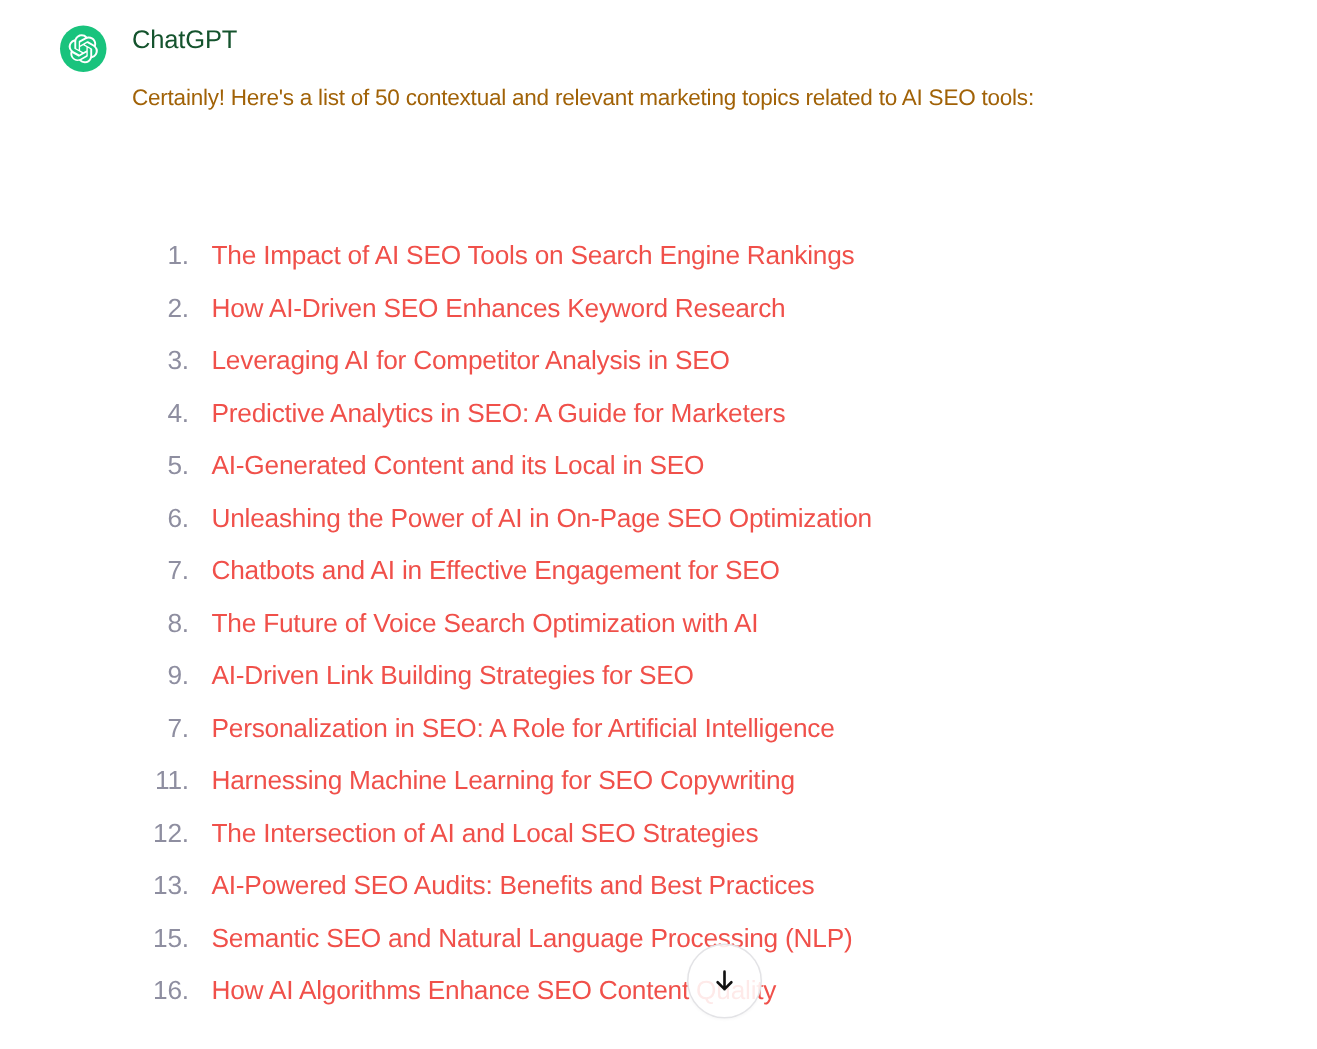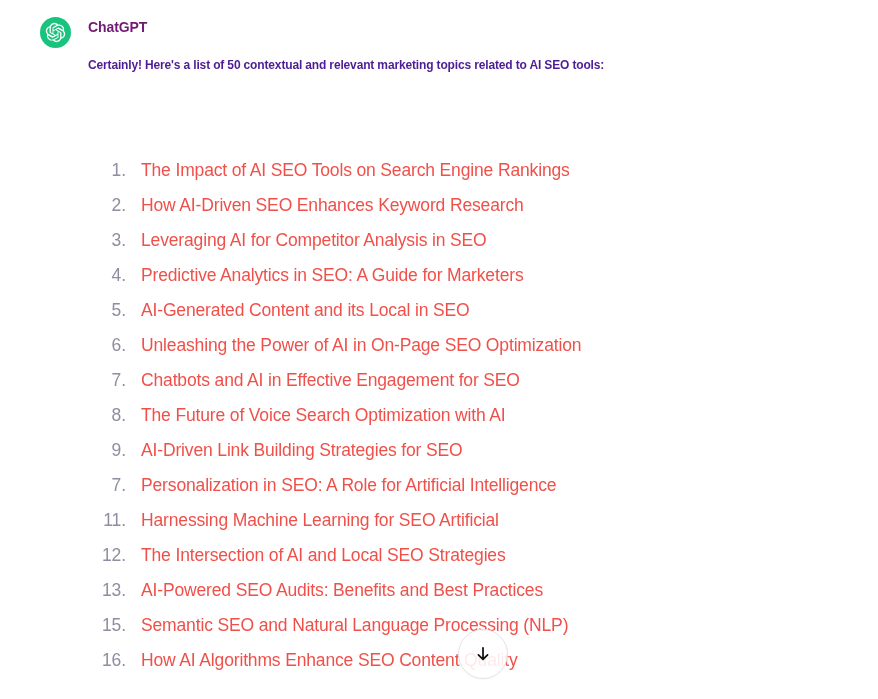--- a/index.html
+++ b/index.html
@@ -44,36 +44,35 @@
   }
   .avatar svg { display: block; }
 
   .msg-body {
     flex: 1 1 auto;
     min-width: 0;
     padding-top: 0;
   }
 
   .author {
-    font-size: 14px;
-    font-weight: bold;
-    color: #701a75;
+    font-size: 17px;
+    font-weight: normal;
+    color: #14532d;
     line-height: 24px;
     letter-spacing: -0.1px;
     margin: 3px 0 9px 0;
   }
 
   .intro {
-    font-size: 12px;
+    font-size: 15px;
     line-height: 35px;
-    color: #4c1d95;
+    color: #a16207;
     margin: 0;
     max-width: 762px;
     letter-spacing: -0.15px;
-    font-weight: bold;
   }
 
   .topic-list {
     list-style: none;
     margin: 30px 0 0 0;
     padding: 0;
   }
 
   .topic-item {
     display: flex;
@@ -174,21 +173,21 @@
         <li class="topic-item">
           <span class="topic-num">9.</span>
           <span class="topic-text">AI-Driven Link Building Strategies for SEO</span>
         </li>
         <li class="topic-item">
           <span class="topic-num">7.</span>
           <span class="topic-text">Personalization in SEO: A Role for Artificial Intelligence</span>
         </li>
         <li class="topic-item">
           <span class="topic-num">11.</span>
-          <span class="topic-text">Harnessing Machine Learning for SEO Artificial</span>
+          <span class="topic-text">Harnessing Machine Learning for SEO Copywriting</span>
         </li>
         <li class="topic-item">
           <span class="topic-num">12.</span>
           <span class="topic-text">The Intersection of AI and Local SEO Strategies</span>
         </li>
         <li class="topic-item">
           <span class="topic-num">13.</span>
           <span class="topic-text">AI-Powered SEO Audits: Benefits and Best Practices</span>
         </li>
         <li class="topic-item">

